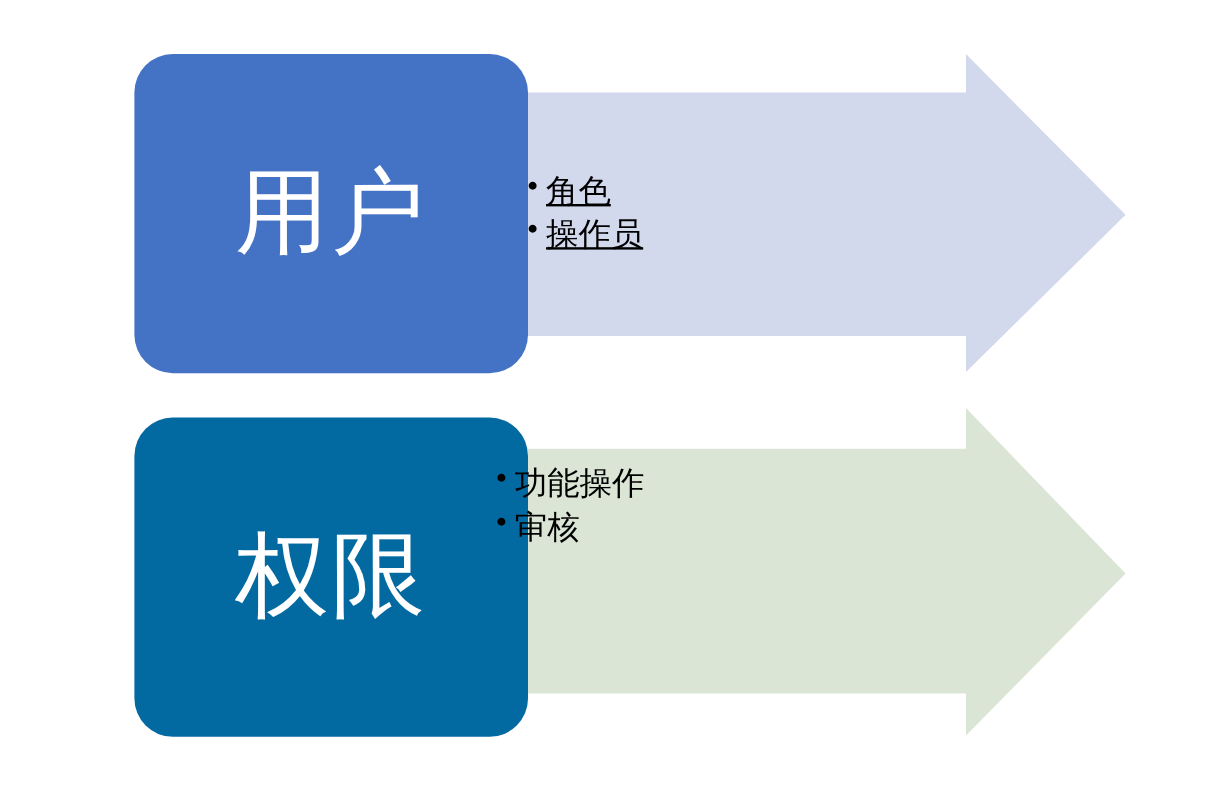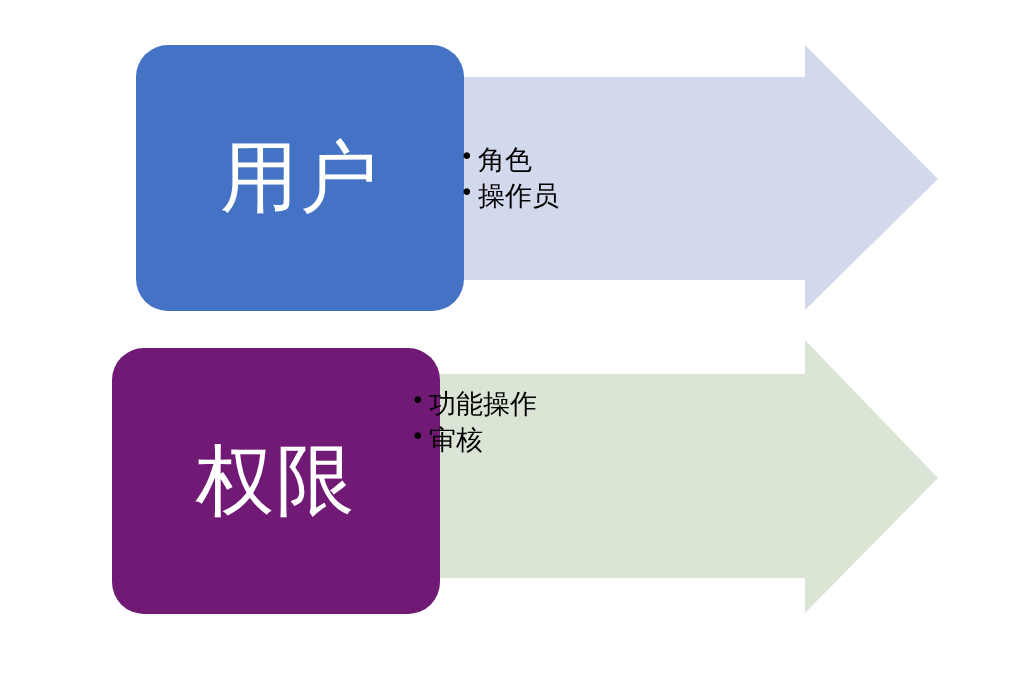--- a/index.html
+++ b/index.html
@@ -81,50 +81,51 @@
   .bullet-list li::before {
     content: "\2022";
     position: absolute;
     left: 0;
     top: -1px;
     font-size: 23px;
     color: #000000;
   }
 
   #list-user {
-    left: 460px;
+    left: 437px;
     top: 142px;
+    text-decoration: underline;
   }
   #list-permission {
     left: 411px;
     top: 386px;
   }
 </style>
 </head>
 <body>
 
 <div id="canvas" style="background: rgb(255, 255, 255);">
 
   <svg class="arrow-layer" viewBox="0 0 1024 673" width="1024" height="673" aria-hidden="true">
 
     <polygon id="arrow-user" points="440,77 805,77 805,45 938,179 805,310 805,280 440,280" fill="#D3D9ED"></polygon>
 
     <polygon id="arrow-permission" points="440,374 805,374 805,340 938,478 805,613 805,578 440,578" fill="#DBE5D5"></polygon>
   </svg>
 
-  <div class="label-box" id="box-user" style="background: rgb(68, 114, 196); margin-left: 24px;">
+  <div class="label-box" id="box-user" style="background: rgb(68, 114, 196);">
     <span class="box-text">用户</span>
   </div>
 
   <ul class="bullet-list" id="list-user">
     <li>角色</li>
     <li>操作员</li>
   </ul>
 
-  <div class="label-box" id="box-permission" style="background: #701a75;">
+  <div class="label-box" id="box-permission" style="background: #0369a1;">
     <span class="box-text">权限</span>
   </div>
 
   <ul class="bullet-list" id="list-permission">
     <li>功能操作</li>
     <li>审核</li>
   </ul>
 
 </div>
 

